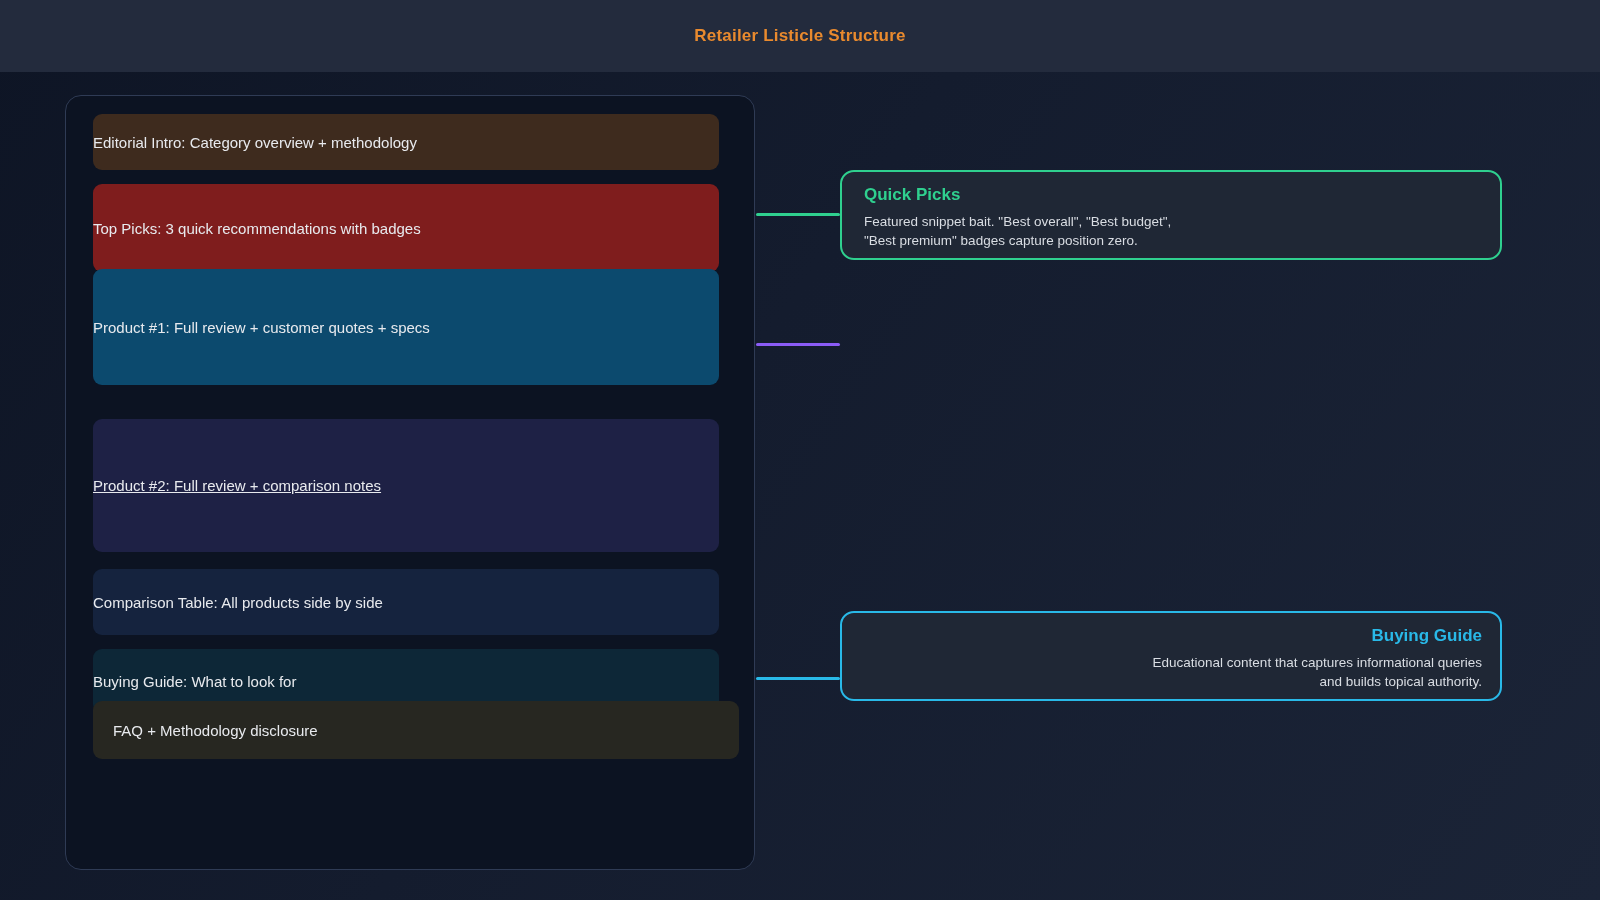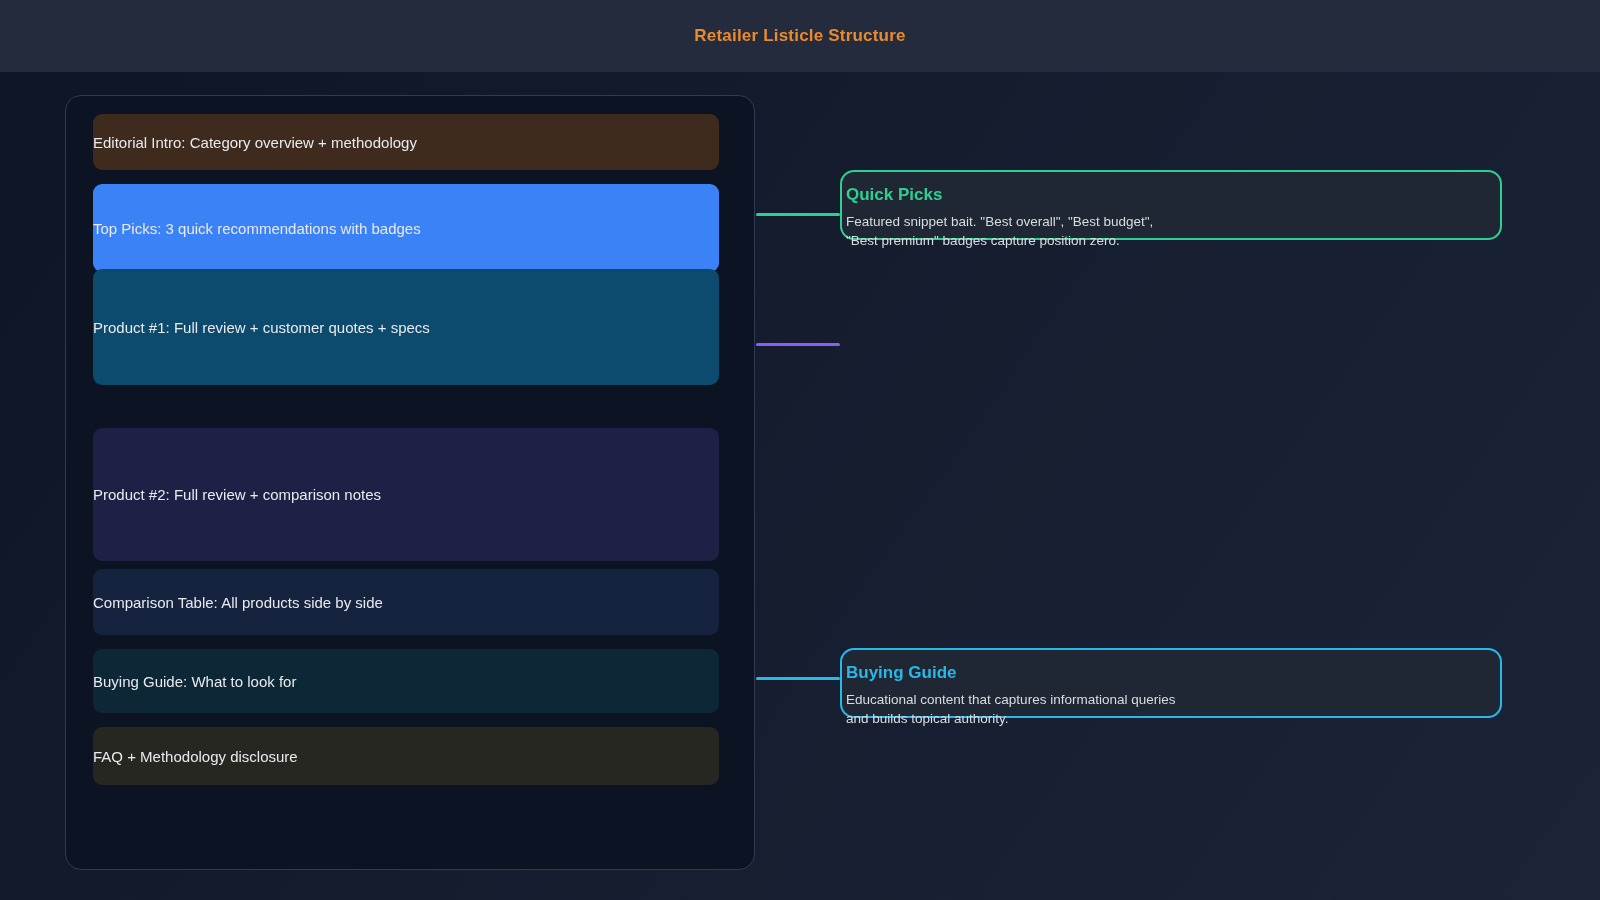--- a/index.html
+++ b/index.html
@@ -48,50 +48,50 @@
     border-radius: 9px;
     display: flex;
     align-items: center;
     color: #e8eaee;
     font-size: 15px;
     text-align: center;
   }
   .sec-1 { top: 18px;  }
   .sec-2 { top: 88px;  }
   .sec-3 { top: 173px; }
-  .sec-4 { top: 332px; }
+  .sec-4 { top: 323px; text-decoration: underline; }
   .sec-5 { top: 473px; }
   .sec-6 { top: 553px; }
-  .sec-7 { top: 631px; }
+  .sec-7 { top: 605px; padding-left: 20px; }
   
   .conn {
     position: absolute;
     left: 756px;
     width: 84px;
     height: 3px;
     border-radius: 2px;
   }
   .conn-1 { top: 213px; }
   .conn-2 { top: 343px; }
   .conn-3 { top: 677px; }
   
   .callout {
     position: absolute;
     left: 840px;
     width: 662px;
-    height: 70px;
+    height: 90px;
     box-sizing: border-box;
     background: #1f2735;
     border: 2px solid #888;
     border-radius: 14px;
-    padding: 13px 18px 12px 4px;
+    padding: 13px 18px 12px 22px;
   }
   .callout-1 { top: 170px; }
   .callout-2 { top: 298px; }
-  .callout-3 { top: 648px; }
+  .callout-3 { top: 611px; text-align: right; }
   .callout h3 {
     margin: 0 0 7px 0;
     font-size: 17px;
     font-weight: bold;
   }
   .callout p {
     margin: 0;
     font-size: 13.5px;
     line-height: 19px;
     color: #d9dde3;
@@ -104,21 +104,21 @@
 <div id="canvas">
 
   <div class="header">
     <h1 style="color: rgb(233, 138, 46);">Retailer Listicle Structure</h1>
   </div>
 
   <div class="panel">
     <div class="sec sec-1" style="background: rgb(62, 43, 30); height: 56px;">
       <span>Editorial Intro: Category overview + methodology</span>
     </div>
-    <div class="sec sec-2" style="background: #3b82f6; height: 88px;">
+    <div class="sec sec-2" style="background: #7f1d1d; height: 88px;">
       <span>Top Picks: 3 quick recommendations with badges</span>
     </div>
     <div class="sec sec-3" style="background: #0c4a6e; height: 116px;">
       <span>Product #1: Full review + customer quotes + specs</span>
     </div>
     <div class="sec sec-4" style="background: rgb(30, 33, 69); height: 133px;">
       <span>Product #2: Full review + comparison notes</span>
     </div>
     <div class="sec sec-6" style="background: rgb(13, 39, 55); height: 64px;">
       <span>Buying Guide: What to look for</span>

